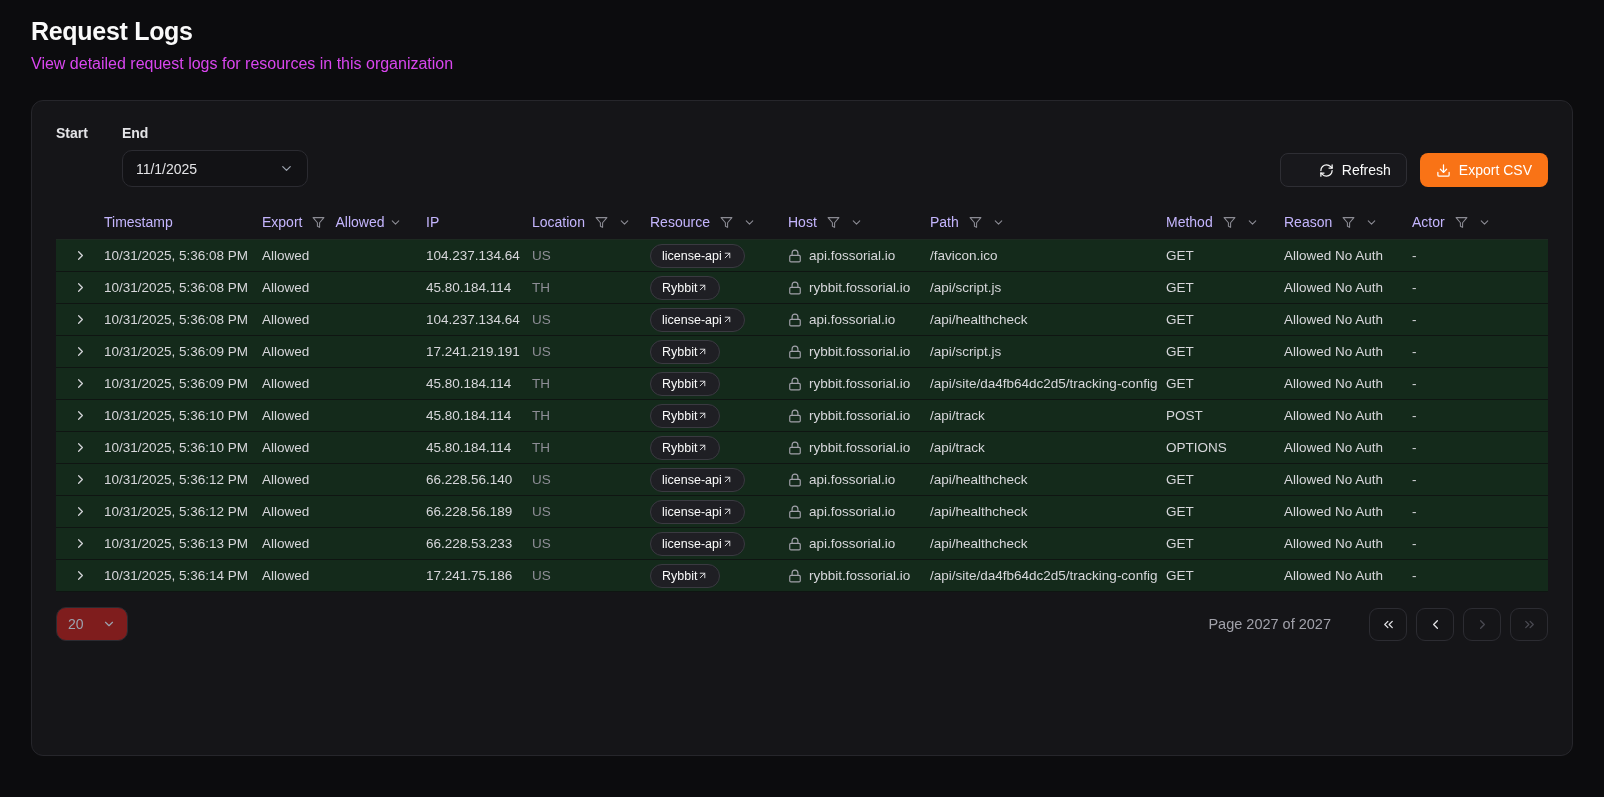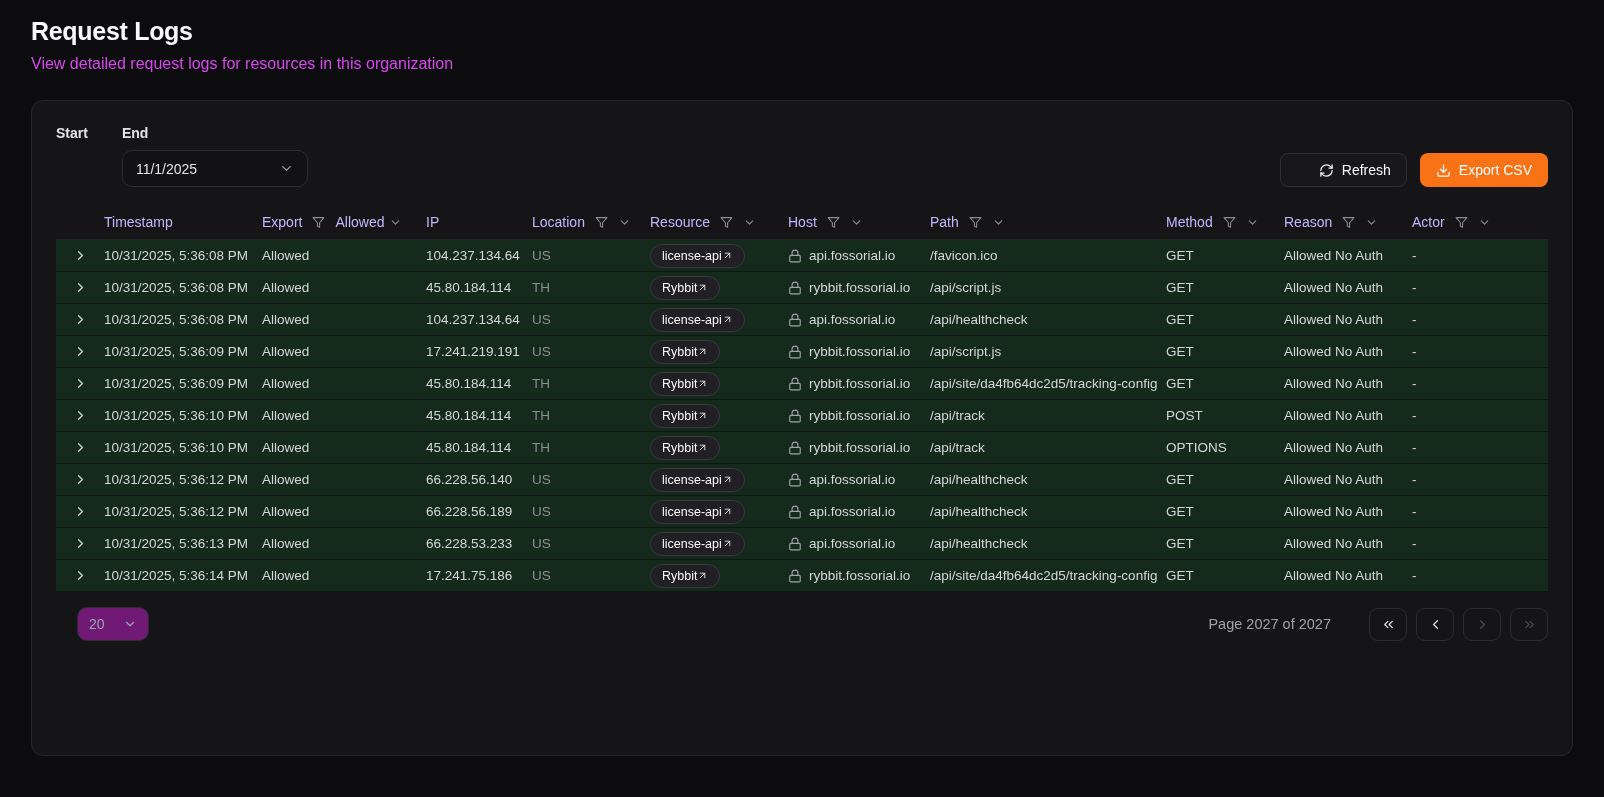--- a/index.html
+++ b/index.html
@@ -79,22 +79,22 @@
   .badge .icon { color:#e4e4e7; display:inline-flex; }
   .host-cell { gap:7px; }
   .host-cell .icon { color:#a1a1aa; display:inline-flex; flex:0 0 auto; }
   .path-text { overflow:hidden; text-overflow:ellipsis; white-space:nowrap; padding-right:8px; }
 
   
   .footer { display:flex; align-items:center; margin-top:15px; }
   .page-size-select {
     display:flex; align-items:center; justify-content:space-between;
     width:72px; height:34px;
-    background:#701a75; border:1px solid #2b2b31; border-radius:10px;
-    padding:0 11px; color:#9ca3af; cursor:pointer; font-size:14px;margin-left:21px;
+    background:#7f1d1d; border:1px solid #2b2b31; border-radius:10px;
+    padding:0 11px; color:#9ca3af; cursor:pointer; font-size:14px;
   }
   .page-info { margin-left:auto; color:#a1a1aa; font-size:14.5px; }
   .pager { display:flex; gap:9px; margin-left:38px; }
   .pager-btn {
     width:38px; height:33px;
     background:transparent; border:1px solid #2c2c32; border-radius:9px;
     display:flex; align-items:center; justify-content:center;
     color:#e4e4e7; cursor:pointer;
   }
   .pager-btn.disabled { color:#4a4a52; cursor:default; }

